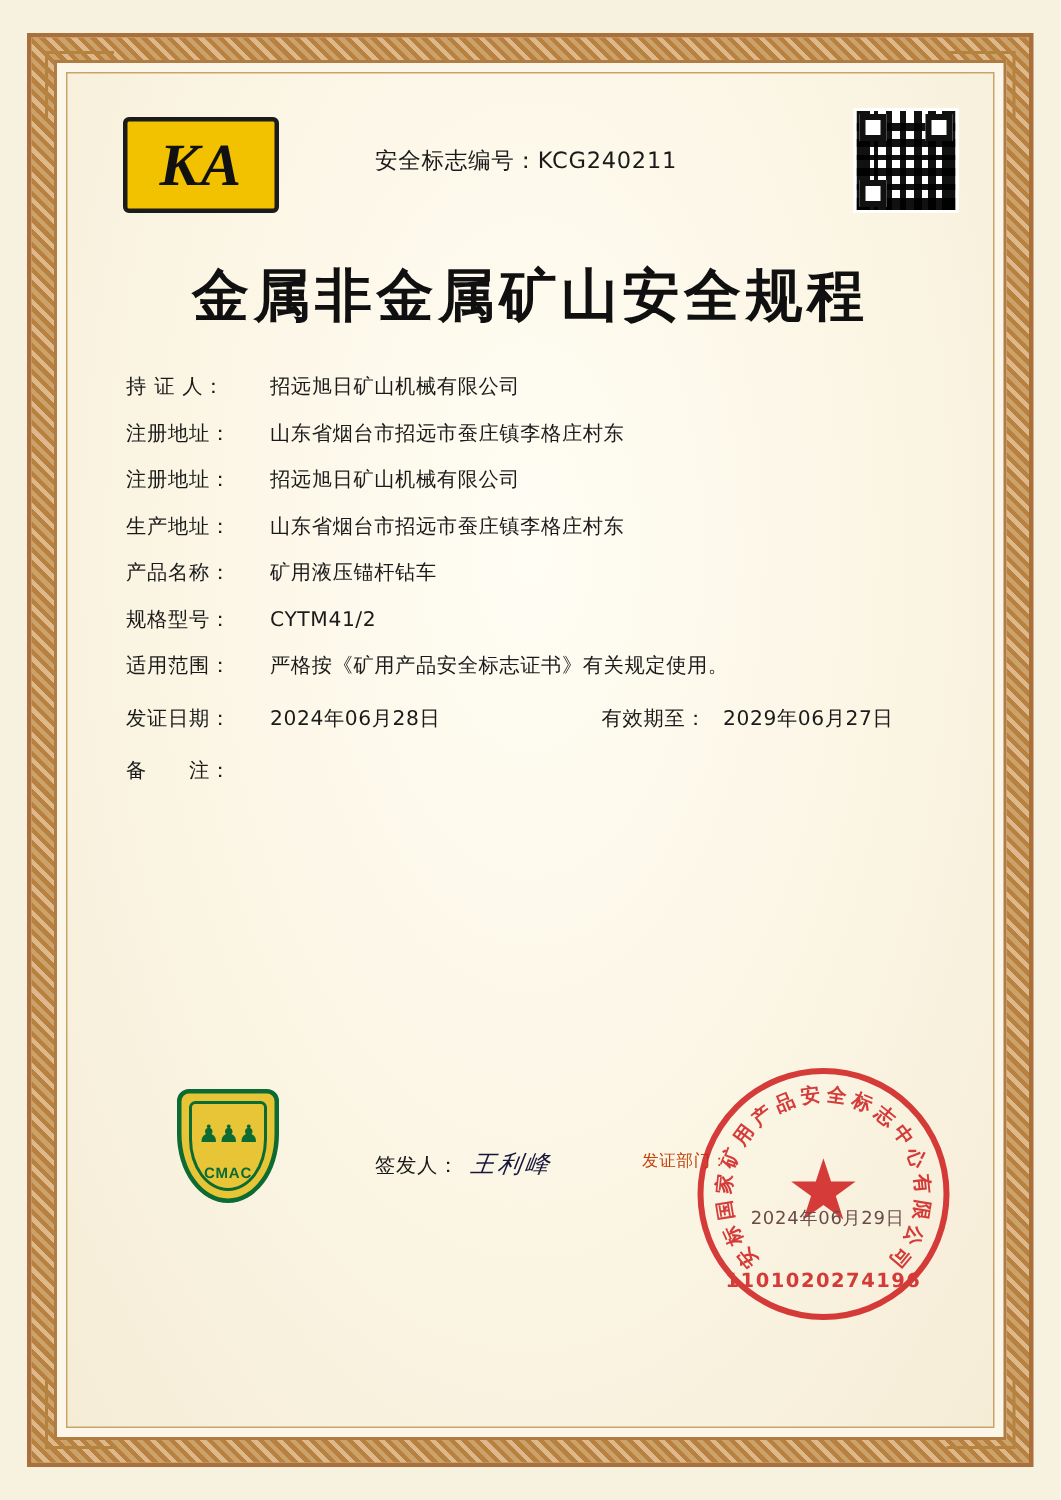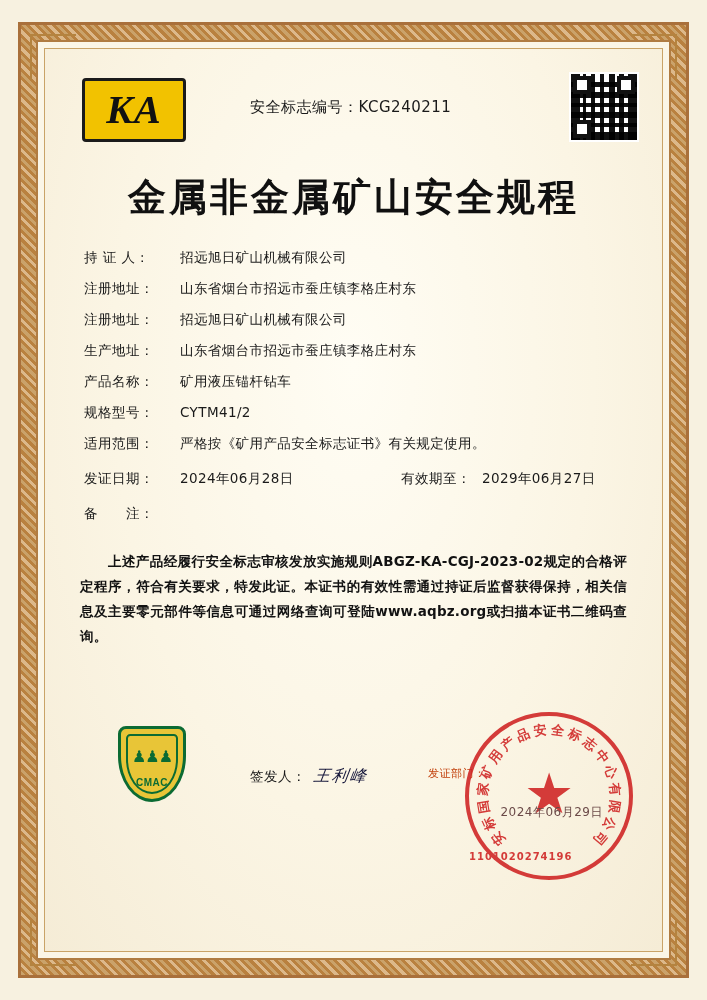--- a/index.html
+++ b/index.html
@@ -336,22 +336,23 @@
     font-size: 13px;
     font-weight: bold;
     color: #cf2222;
     transform-origin: 0 0;
   }
   .seal .seal-num {
     position: absolute;
     left: 0;
     right: 0;
     bottom: 14px;
-    font-family: "DejaVu Sans", sans-serif;
-    font-size: 10px;
+    text-align: center;
+    font-family: "DejaVu Sans", sans-serif;
+    font-size: 13px;
     font-weight: bold;
     color: #cf2222;
     letter-spacing: 1px;
   }
   .seal-date {
     position: absolute;
     right: 44px;
     top: 96px;
     font-family: "DejaVu Sans", sans-serif;
     font-size: 12px;
@@ -435,21 +436,20 @@
       </div>
 
       <div class="spacer-sm"></div>
 
       <div class="row note">
         <div class="label">备　　注：</div>
       </div>
 
     </div>
 
-    <div class="para">上述产品经履行安全标志审核发放实施规则ABGZ-KA-CGJ-2023-02规定的合格评定程序，符合有关要求，特发此证。本证书的有效性需通过持证后监督获得保持，相关信息及主要零元部件等信息可通过网络查询可登陆www.aqbz.org或扫描本证书二维码查询。</div>
 
     <div class="footer">
 
       <div class="cmac">
         <div class="cmac-shield">
           <div class="cmac-figs">♟♟♟</div>
           <div class="cmac-text">CMAC</div>
         </div>
       </div>
 

